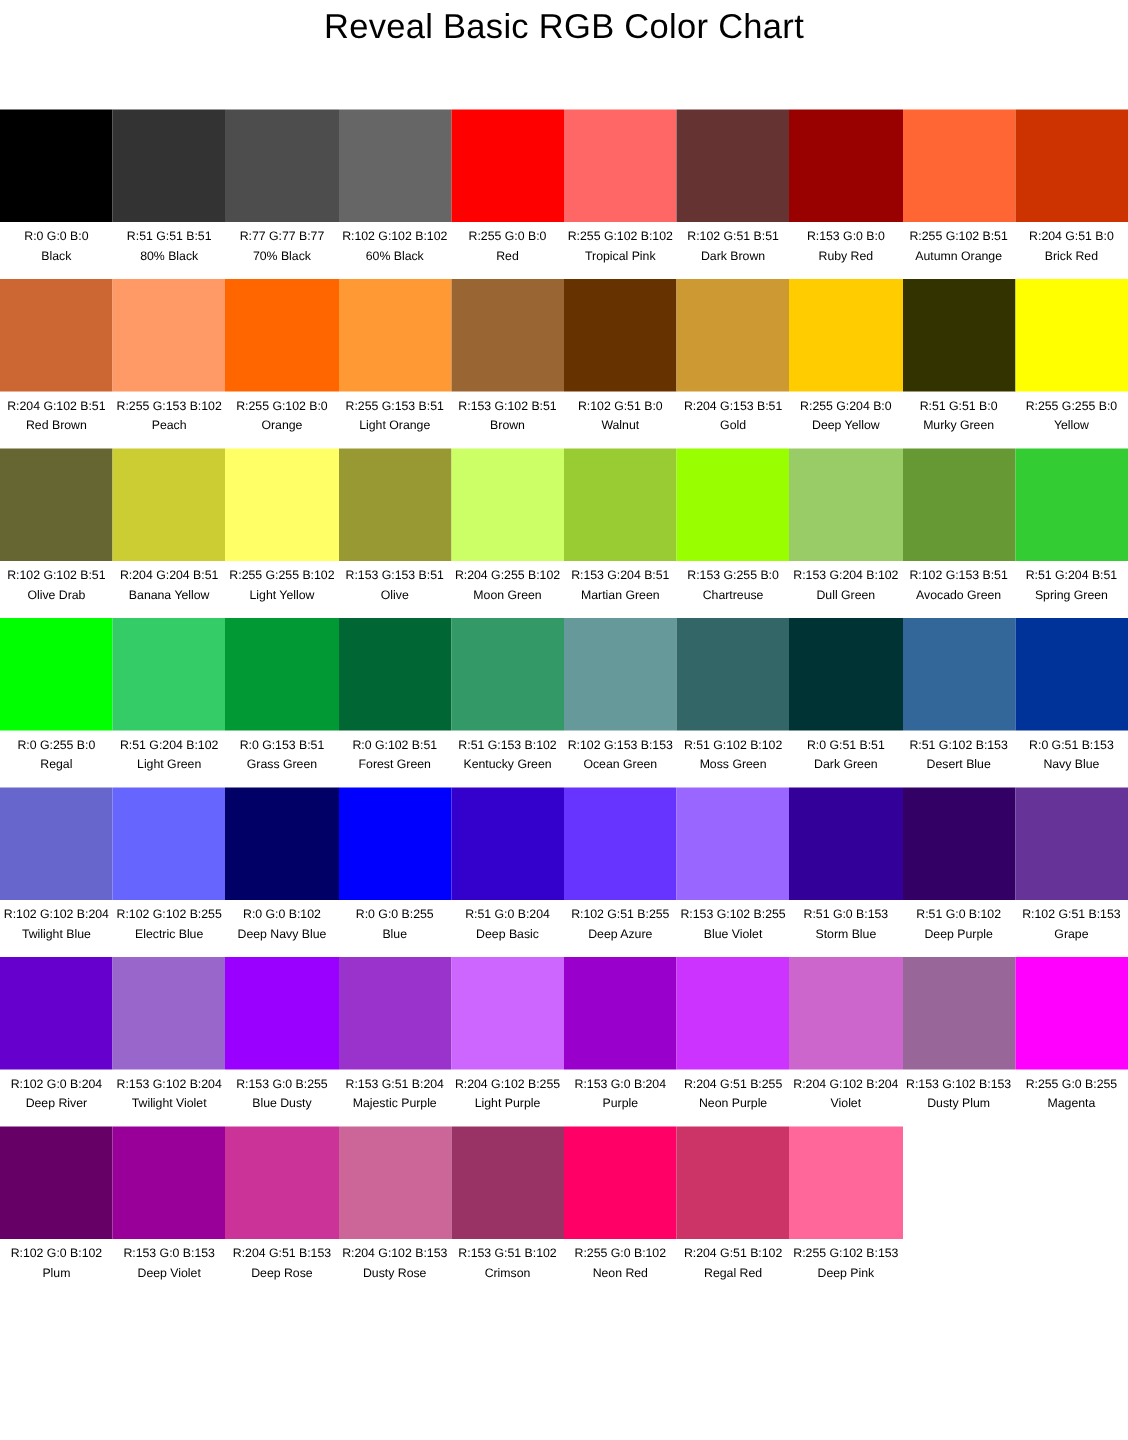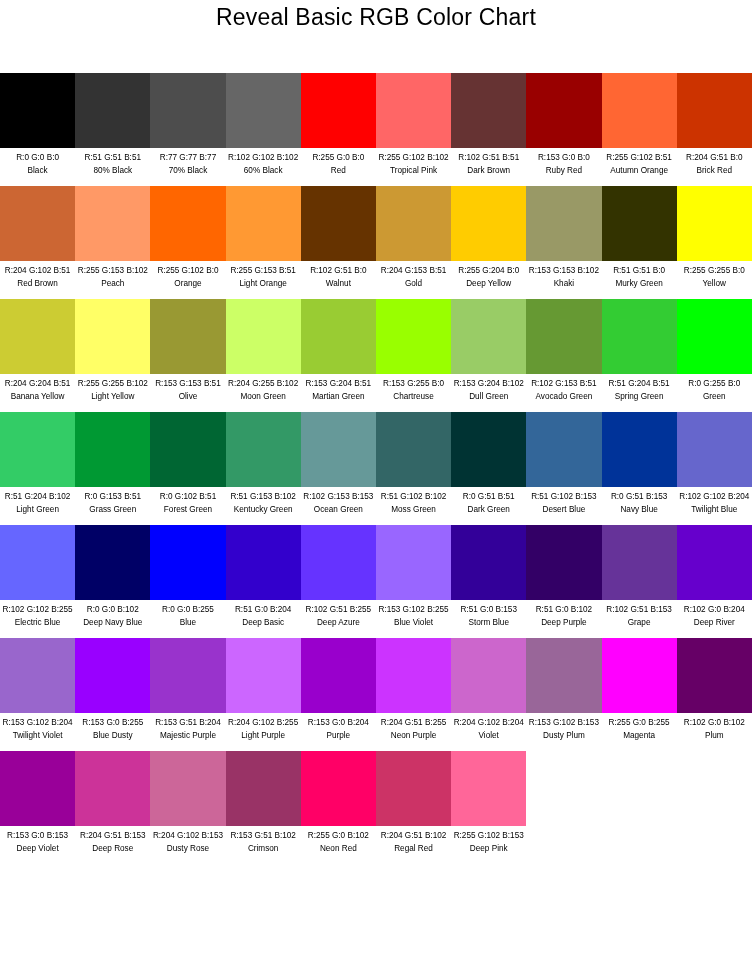--- a/index.html
+++ b/index.html
@@ -167,20 +167,27 @@
       </div>
     </div>
     <div class="swatch-cell">
       <div class="swatch-color" style="background-color: rgb(255, 153, 51);"></div>
       <div class="swatch-caption">
         <div class="swatch-rgb">R:255 G:153 B:51</div>
         <div class="swatch-name">Light Orange</div>
       </div>
     </div>
     <div class="swatch-cell">
+      <div class="swatch-color" style="background-color: rgb(153, 102, 51);"></div>
+      <div class="swatch-caption">
+        <div class="swatch-rgb">R:153 G:102 B:51</div>
+        <div class="swatch-name">Brown</div>
+      </div>
+    </div>
+    <div class="swatch-cell">
       <div class="swatch-color" style="background-color: rgb(102, 51, 0);"></div>
       <div class="swatch-caption">
         <div class="swatch-rgb">R:102 G:51 B:0</div>
         <div class="swatch-name">Walnut</div>
       </div>
     </div>
     <div class="swatch-cell">
       <div class="swatch-color" style="background-color: rgb(204, 153, 51);"></div>
       <div class="swatch-caption">
         <div class="swatch-rgb">R:204 G:153 B:51</div>
@@ -188,41 +195,41 @@
       </div>
     </div>
     <div class="swatch-cell">
       <div class="swatch-color" style="background-color: rgb(255, 204, 0);"></div>
       <div class="swatch-caption">
         <div class="swatch-rgb">R:255 G:204 B:0</div>
         <div class="swatch-name">Deep Yellow</div>
       </div>
     </div>
     <div class="swatch-cell">
-      <div class="swatch-color" style="background-color: rgb(153, 153, 102);"></div>
-      <div class="swatch-caption">
-        <div class="swatch-rgb">R:153 G:153 B:102</div>
-        <div class="swatch-name">Khaki</div>
-      </div>
-    </div>
-    <div class="swatch-cell">
       <div class="swatch-color" style="background-color: rgb(51, 51, 0);"></div>
       <div class="swatch-caption">
         <div class="swatch-rgb">R:51 G:51 B:0</div>
         <div class="swatch-name">Murky Green</div>
       </div>
     </div>
     <div class="swatch-cell">
       <div class="swatch-color" style="background-color: rgb(255, 255, 0);"></div>
       <div class="swatch-caption">
         <div class="swatch-rgb">R:255 G:255 B:0</div>
         <div class="swatch-name">Yellow</div>
       </div>
     </div>
     <div class="swatch-cell">
+      <div class="swatch-color" style="background-color: rgb(102, 102, 51);"></div>
+      <div class="swatch-caption">
+        <div class="swatch-rgb">R:102 G:102 B:51</div>
+        <div class="swatch-name">Olive Drab</div>
+      </div>
+    </div>
+    <div class="swatch-cell">
       <div class="swatch-color" style="background-color: rgb(204, 204, 51);"></div>
       <div class="swatch-caption">
         <div class="swatch-rgb">R:204 G:204 B:51</div>
         <div class="swatch-name">Banana Yellow</div>
       </div>
     </div>
     <div class="swatch-cell">
       <div class="swatch-color" style="background-color: rgb(255, 255, 102);"></div>
       <div class="swatch-caption">
         <div class="swatch-rgb">R:255 G:255 B:102</div>
@@ -275,21 +282,21 @@
       <div class="swatch-color" style="background-color: rgb(51, 204, 51);"></div>
       <div class="swatch-caption">
         <div class="swatch-rgb">R:51 G:204 B:51</div>
         <div class="swatch-name">Spring Green</div>
       </div>
     </div>
     <div class="swatch-cell">
       <div class="swatch-color" style="background-color: rgb(0, 255, 0);"></div>
       <div class="swatch-caption">
         <div class="swatch-rgb">R:0 G:255 B:0</div>
-        <div class="swatch-name">Green</div>
+        <div class="swatch-name">Regal</div>
       </div>
     </div>
     <div class="swatch-cell">
       <div class="swatch-color" style="background-color: rgb(51, 204, 102);"></div>
       <div class="swatch-caption">
         <div class="swatch-rgb">R:51 G:204 B:102</div>
         <div class="swatch-name">Light Green</div>
       </div>
     </div>
     <div class="swatch-cell">

